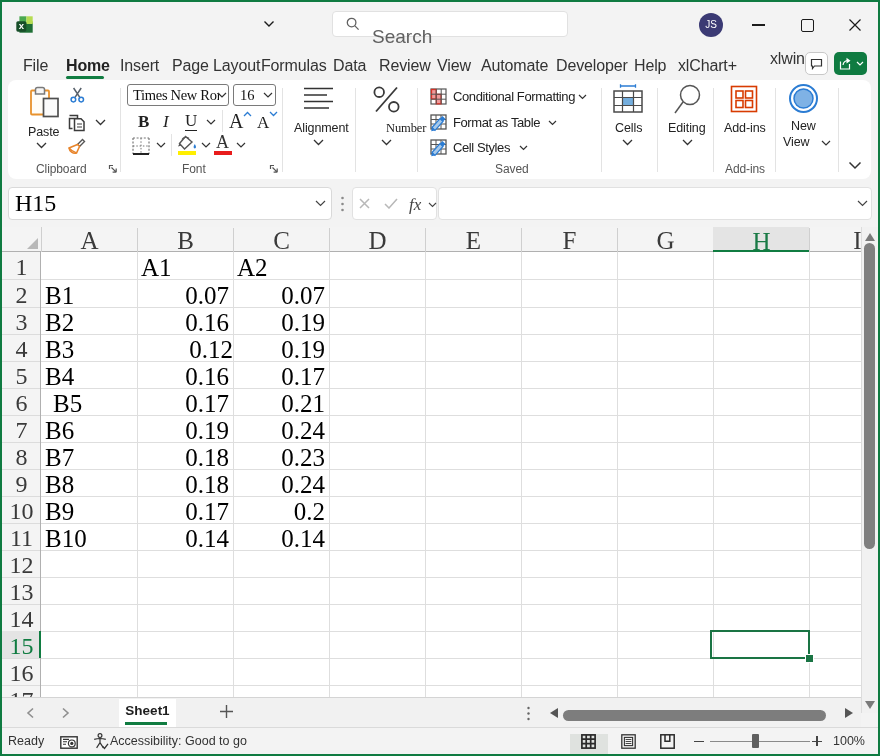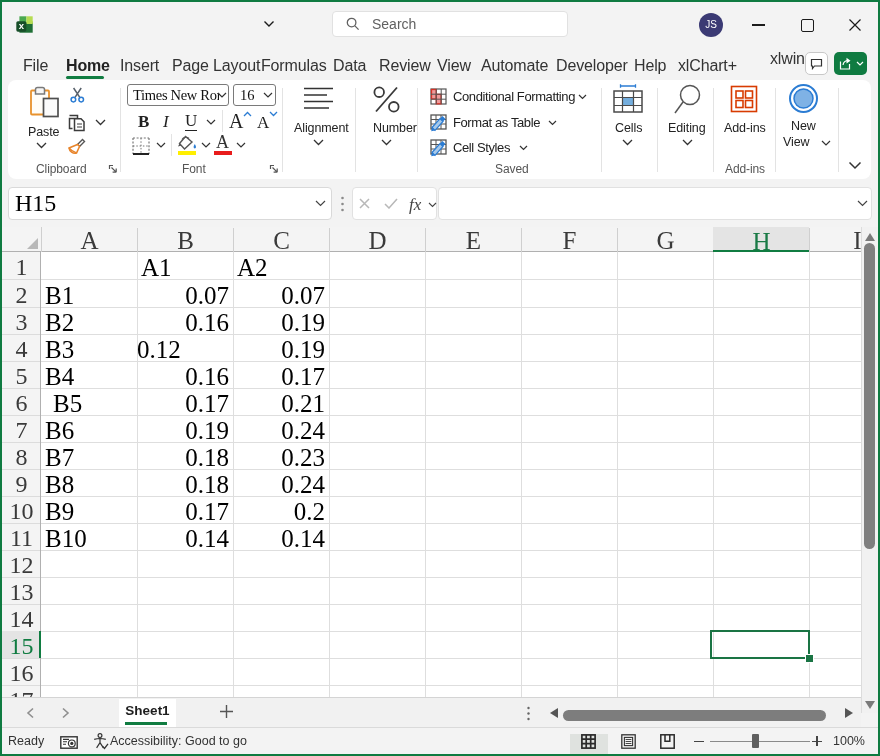--- a/index.html
+++ b/index.html
@@ -25,21 +25,21 @@
   </svg>
   <svg class="abs" style="left:263px;top:20px;" width="12" height="8" viewBox="0 0 12 8">
       <path d="M1.5 1.5 L6 6 L10.5 1.5" stroke="#1b1b1b" stroke-width="1.4" fill="none"></path>
     </svg>
 
   <div class="abs" style="left:332px;top:11px;width:236px;height:26px;background:#fff;border:1px solid #e1e1e1;border-radius:4px;box-sizing:border-box;"></div>
   <svg class="abs" style="left:346px;top:17px;" width="14" height="14" viewBox="0 0 14 14">
       <circle cx="5.6" cy="5.6" r="4.3" stroke="#616161" stroke-width="1.3" fill="none"></circle>
       <line x1="8.9" y1="8.9" x2="12.6" y2="12.6" stroke="#616161" stroke-width="1.3"></line>
     </svg>
-  <div class="abs" style="left:372px;top:16px;font-size:14px;color:#616161;">Search</div>
+  <div class="abs" style="left:372px;top:26px;font-size:19px;color:#616161;">Search</div>
 
   <div class="abs" style="left:699px;top:13px;width:24px;height:24px;border-radius:50%;background:#3b3a74;color:#fff;font-size:10px;text-align:center;line-height:24px;">JS</div>
   <div class="abs" style="left:752px;top:24px;width:13px;height:1.5px;background:#1b1b1b;"></div>
   <div class="abs" style="left:801px;top:19px;width:11px;height:11px;border:1.4px solid #1b1b1b;border-radius:2px;"></div>
   <svg class="abs" style="left:848px;top:18px;" width="14" height="14" viewBox="0 0 14 14">
       <path d="M1.5 1.5 L12.5 12.5 M12.5 1.5 L1.5 12.5" stroke="#1b1b1b" stroke-width="1.2"></path>
     </svg>
 
   <div id="tabs" class="abs" style="left:0;top:50px;width:876px;height:30px;font-size:16px;color:#333;letter-spacing:-0.15px;">
     <div class="abs" style="left:23px;top:7px;">File</div>
@@ -184,21 +184,21 @@
     <div class="abs" style="left:294px;top:41px;">Alignment</div>
     <svg class="abs" style="left:313px;top:59px;" width="11" height="7" viewBox="0 0 11 7">
         <path d="M1 1 L5.5 5.5 L10 1" stroke="#333" stroke-width="1.3" fill="none"></path>
       </svg>
 
     <svg class="abs" style="left:373px;top:6px;" width="27" height="27" viewBox="0 0 27 27">
         <circle cx="6.2" cy="6.2" r="4.8" stroke="#3a3a3a" stroke-width="1.8" fill="none"></circle>
         <circle cx="20.8" cy="20.8" r="4.8" stroke="#3a3a3a" stroke-width="1.8" fill="none"></circle>
         <line x1="24" y1="1.5" x2="3" y2="25.5" stroke="#3a3a3a" stroke-width="1.8"></line>
       </svg>
-    <div class="abs" style="left:373px;top:41px;">Number</div>
+    <div class="abs" style="left:386px;top:41px;font-family:Liberation Serif, serif;">Number</div>
     <svg class="abs" style="left:381px;top:59px;" width="11" height="7" viewBox="0 0 11 7">
         <path d="M1 1 L5.5 5.5 L10 1" stroke="#333" stroke-width="1.3" fill="none"></path>
       </svg>
 
     <svg class="abs" style="left:430px;top:8px;" width="17" height="17" viewBox="0 0 17 17">
       <rect x="1" y="1" width="15" height="15" fill="#fff" stroke="#555" stroke-width="1.2"></rect>
       <rect x="1.5" y="1.5" width="4.8" height="9.5" fill="#ef9a9a" stroke="#d93025" stroke-width="1.3"></rect>
       <rect x="6.3" y="6.3" width="4.8" height="9.5" fill="#ef9a9a" stroke="#d93025" stroke-width="1.3"></rect>
       <path d="M6.2 1 v15 M11.2 1 v15 M1 6.2 h15 M1 11.2 h15" stroke="#555" stroke-width="1"></path>
     </svg>
@@ -402,21 +402,21 @@
     <div id="cells" class="abs serif" style="left:0;top:0;font-size:25px;color:#000;">
     <div class="abs" style="left:141px;top:25.4px;height:27px;line-height:31px;">A1</div>
     <div class="abs" style="left:237px;top:25.4px;height:27px;line-height:31px;">A2</div>
     <div class="abs" style="left:45px;top:52.5px;height:27px;line-height:31px;">B1</div>
     <div class="abs" style="left:137px;top:52.5px;width:92px;height:27px;line-height:31px;text-align:right;">0.07</div>
     <div class="abs" style="left:233px;top:52.5px;width:92px;height:27px;line-height:31px;text-align:right;">0.07</div>
     <div class="abs" style="left:45px;top:79.5px;height:27px;line-height:31px;">B2</div>
     <div class="abs" style="left:137px;top:79.5px;width:92px;height:27px;line-height:31px;text-align:right;">0.16</div>
     <div class="abs" style="left:233px;top:79.5px;width:92px;height:27px;line-height:31px;text-align:right;">0.19</div>
     <div class="abs" style="left:45px;top:106.6px;height:27px;line-height:31px;">B3</div>
-    <div class="abs" style="left:137px;top:106.6px;width:92px;height:27px;line-height:31px;text-align:left;">0.12</div>
+    <div class="abs" style="left:137px;top:106.6px;width:92px;height:27px;line-height:31px;text-align:center;padding-left:28px;">0.12</div>
     <div class="abs" style="left:233px;top:106.6px;width:92px;height:27px;line-height:31px;text-align:right;">0.19</div>
     <div class="abs" style="left:45px;top:133.6px;height:27px;line-height:31px;">B4</div>
     <div class="abs" style="left:137px;top:133.6px;width:92px;height:27px;line-height:31px;text-align:right;">0.16</div>
     <div class="abs" style="left:233px;top:133.6px;width:92px;height:27px;line-height:31px;text-align:right;">0.17</div>
     <div class="abs" style="left:53px;top:160.7px;height:27px;line-height:31px;text-align:center;">B5</div>
     <div class="abs" style="left:137px;top:160.7px;width:92px;height:27px;line-height:31px;text-align:right;">0.17</div>
     <div class="abs" style="left:233px;top:160.7px;width:92px;height:27px;line-height:31px;text-align:right;">0.21</div>
     <div class="abs" style="left:45px;top:187.8px;height:27px;line-height:31px;">B6</div>
     <div class="abs" style="left:137px;top:187.8px;width:92px;height:27px;line-height:31px;text-align:right;">0.19</div>
     <div class="abs" style="left:233px;top:187.8px;width:92px;height:27px;line-height:31px;text-align:right;">0.24</div>

